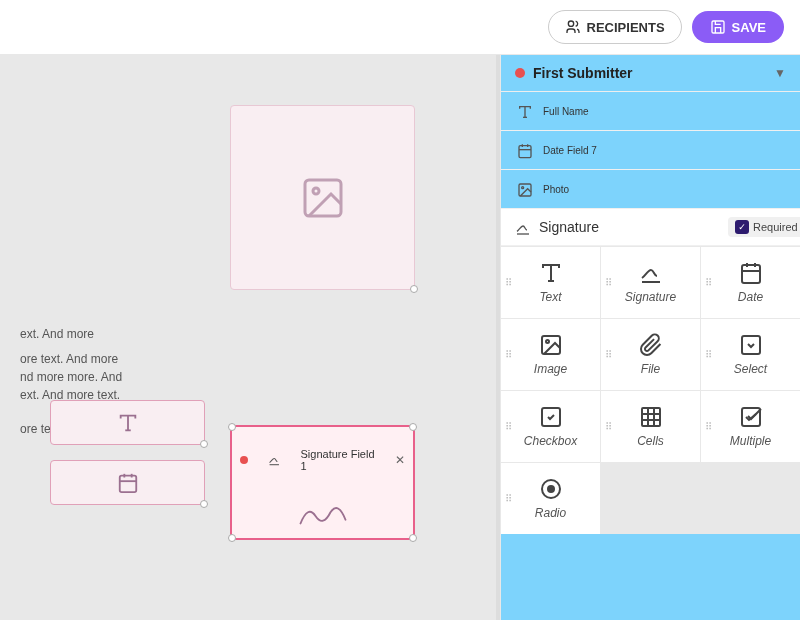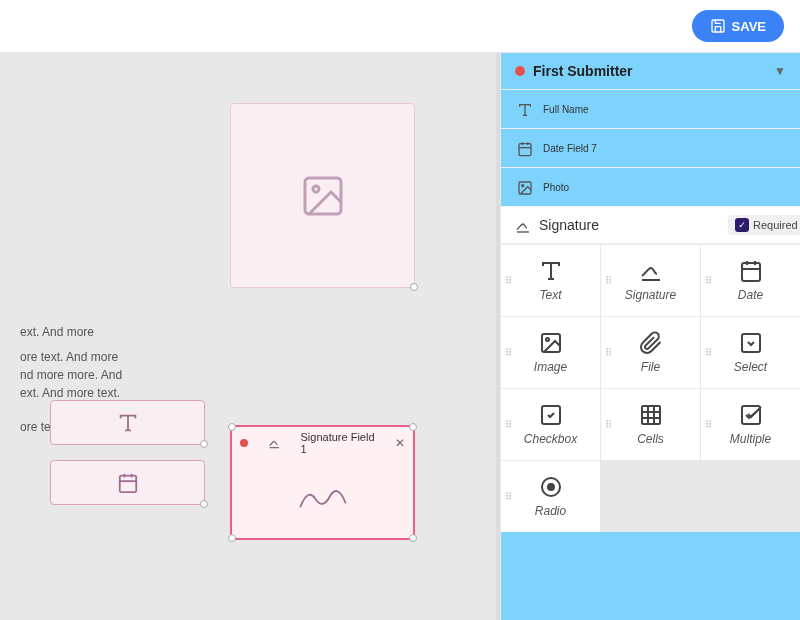--- a/index.html
+++ b/index.html
@@ -36,21 +36,21 @@
       color: #333;
       cursor: pointer;
     }
     .btn-save {
       display: flex;
       align-items: center;
       gap: 6px;
       padding: 8px 18px;
       border: none;
       border-radius: 20px;
-      background: #3b82f6;
+      background: #8b5cf6;
       font-size: 13px;
       font-weight: 600;
       color: #fff;
       cursor: pointer;
     }
 
     
     .main {
       display: flex;
       flex: 1;
@@ -128,21 +128,21 @@
       background: #fff0f3;
       border: 2px solid #e8608a;
       border-radius: 4px;
       display: flex;
       flex-direction: column;
     }
     .canvas-signature-header {
       display: flex;
       align-items: center;
       gap: 20px;
-      padding: 4px 8px;
+      padding: 21px 8px;
       font-size: 11px;
       font-weight: 500;
       color: #333;
     }
     .canvas-signature-header .dot {
       width: 8px;
       height: 8px;
       border-radius: 50%;
       background: #e85050;
       flex-shrink: 0;
@@ -320,20 +320,29 @@
       position: relative;
     }
 
     
     svg { display: inline-block; vertical-align: middle; }
   </style>
 </head>
 <body>
 
 <div class="header">
+  <button class="btn-recipients">
+    <svg width="16" height="16" viewBox="0 0 24 24" fill="none" stroke="currentColor" stroke-width="2">
+      <circle cx="9" cy="7" r="4"></circle>
+        <path d="M3 21v-2a4 4 0 0 1 4-4h4a4 4 0 0 1 4 4v2"></path>
+        <path d="M16 3.13a4 4 0 0 1 0 7.75"></path>
+        <path d="M21 21v-2a4 4 0 0 0-3-3.85"></path>
+    </svg>
+    <span>RECIPIENTS</span>
+  </button>
   <button class="btn-save">
     <svg width="16" height="16" viewBox="0 0 24 24" fill="none" stroke="currentColor" stroke-width="2">
       <rect x="3" y="3" width="18" height="18" rx="2"></rect>
         <path d="M8 21V13h8v8"></path>
         <path d="M8 3v5h8"></path>
     </svg>
     <span>SAVE</span>
   </button>
 </div>
 

